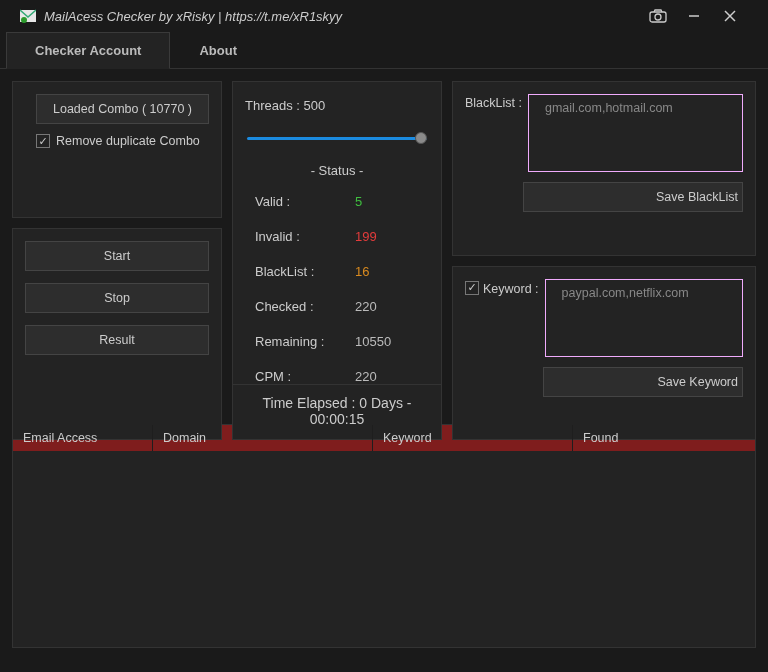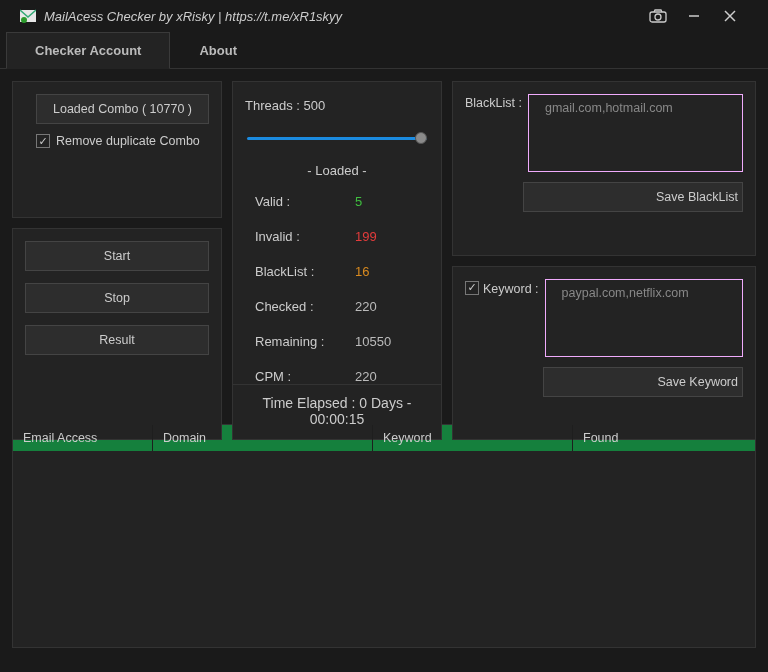--- a/index.html
+++ b/index.html
@@ -116,21 +116,21 @@
   .save-wrap { margin-top:10px; }
   .save-wrap .btn { width: calc(100% - 0px); text-align: right; }
   .table-region {
     margin: 0 12px 12px 12px;
     background:#232323;
     border:1px solid #333;
     height: 224px;
   }
   .table-head {
     display:flex;
-    background:#15803d;
+    background:#7f1d1d;
   }
   .th {
     padding:6px 10px; color:#ccc; font-size:12.5px;
     border-right: 1px solid #1e1e1e;
   }
   .th:last-child{ border-right:none;}
   .th.c1 { width:140px;}
   .th.c2 { width:220px;}
   .th.c3 { width:200px;}
   .th.c4 { flex:1;}
@@ -185,21 +185,21 @@
         <span>Remove duplicate Combo</span>
       </div>
     </div>
 
     <div class="panel center">
       <div class="threads-label">Threads : 500</div>
       <div class="slider">
         <div class="slider-track"></div>
         <div class="slider-thumb" style="left:calc(100% - 12px);"></div>
       </div>
-      <div class="status-head">-   Loaded   -</div>
+      <div class="status-head">-   Status   -</div>
       <div class="status-grid">
         <span class="k">Valid :</span>
         <span class="val-green">5</span>
         <span class="k">Invalid :</span>
         <span class="val-red">199</span>
         <span class="k">BlackList :</span>
         <span class="val-orange">16</span>
         <span class="k">Checked :</span>
         <span>220</span>
         <span class="k">Remaining :</span>

